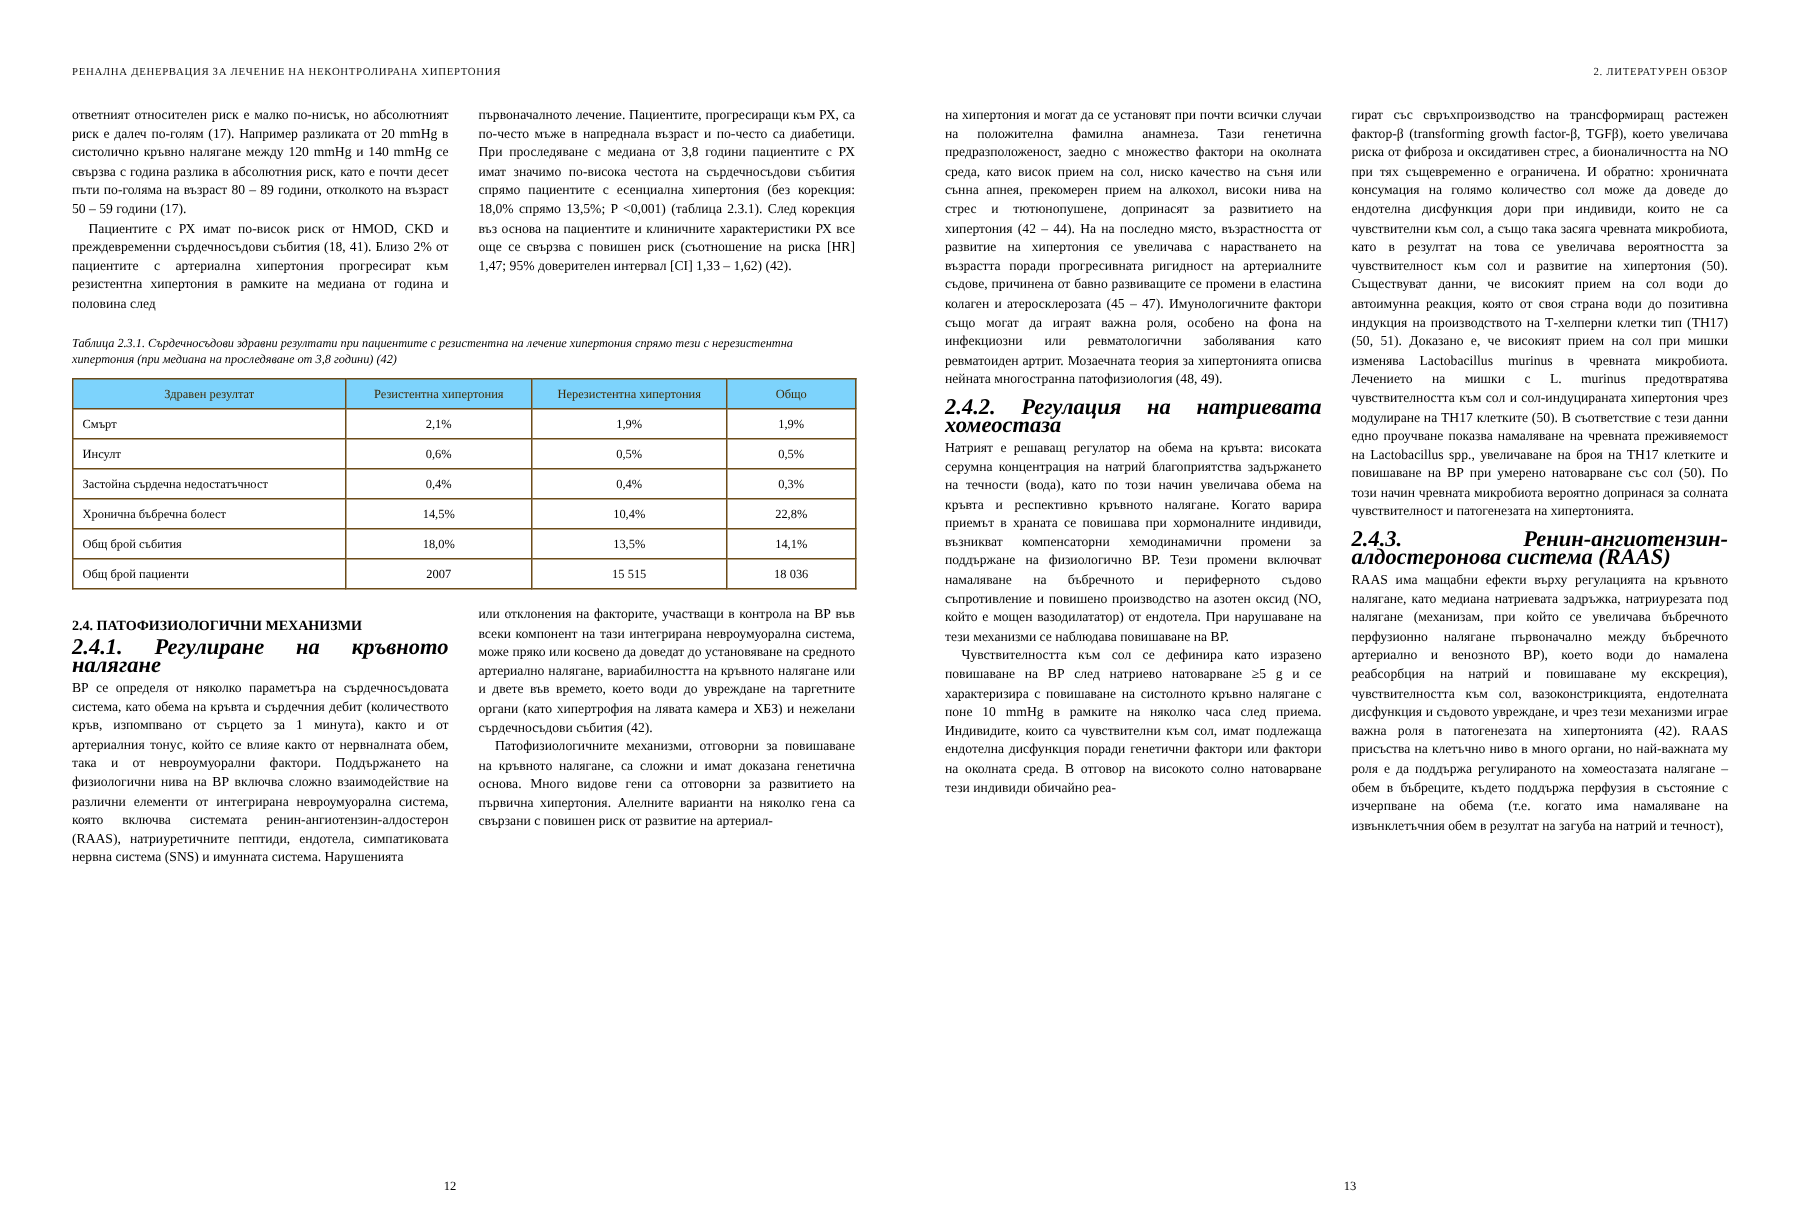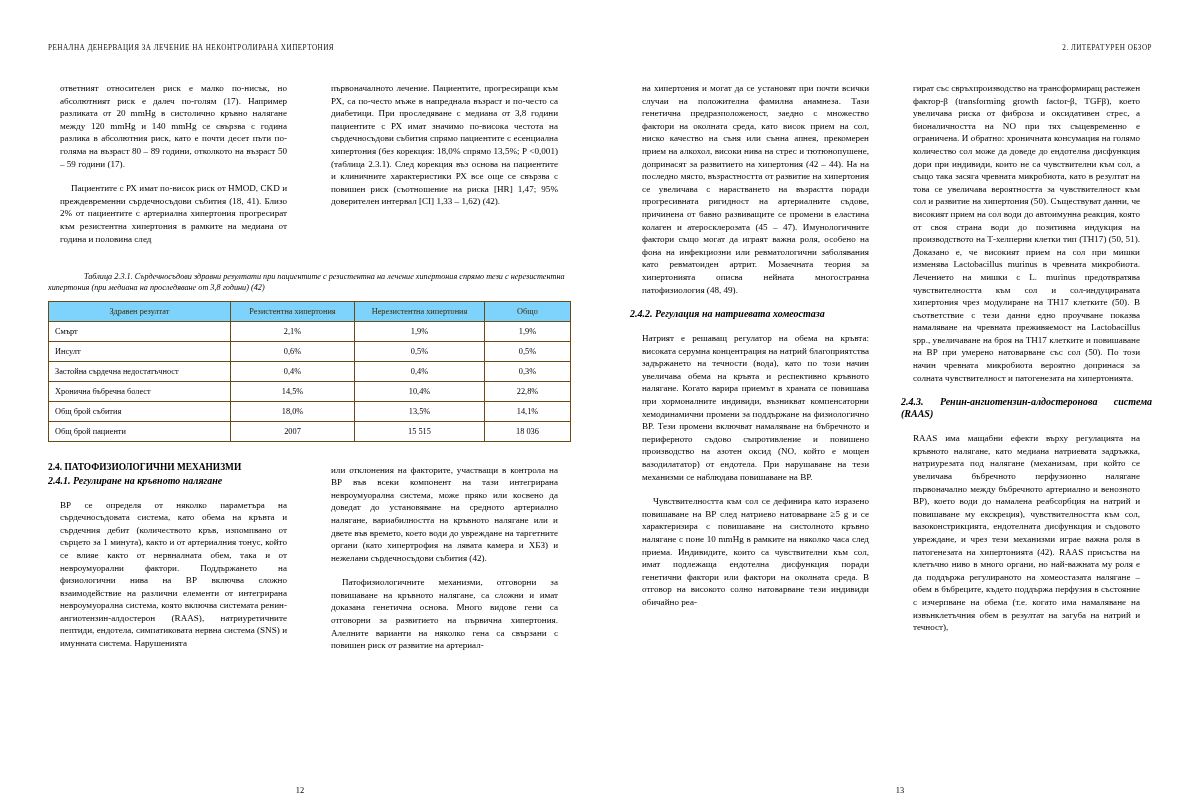--- a/index.html
+++ b/index.html
@@ -49,32 +49,32 @@
   .col {
     width: 251px;
     font-size: 9.1px;
     line-height: 12.6px;
     text-align: justify;
     text-justify: inter-word;
     hyphens: auto;
   }
   .page-right .col { width: 251px; }
 
-  p { margin: 12px; text-indent: 11px; }
+  p { margin: 0; text-indent: 11px; }
   p.noindent { text-indent: 0; }
 
   h2.sec {
     font-size: 9.4px;
     font-weight: bold;
     margin: 9px 0 2px 0;
     line-height: 12px;
     text-indent: 0;
   }
   h3.sub {
-    font-size: 10px;
+    font-size: 15px;
     font-weight: bold;
     font-style: italic;
     margin: 7px 0 2px 0;
     line-height: 12px;
     text-indent: 0;
     font-family: Liberation Serif, serif;
   }
   h3.sub.first { margin-top: 2px; }
 
   .table-wrap {
@@ -83,21 +83,20 @@
   }
   .table-caption {
     font-size: 8.2px;
     line-height: 11.2px;
     font-style: italic;
     margin-bottom: 7px;
     text-align: left;
   }
   .table-caption .lead {
     font-style: italic;
-    margin-left: 36px;
   }
   table.data {
     border-collapse: collapse;
     width: 522px;
     table-layout: fixed;
   }
   table.data th, table.data td {
     border: 0.8px solid #6b4a18;
     font-size: 8.3px;
     padding: 4px 6px;

